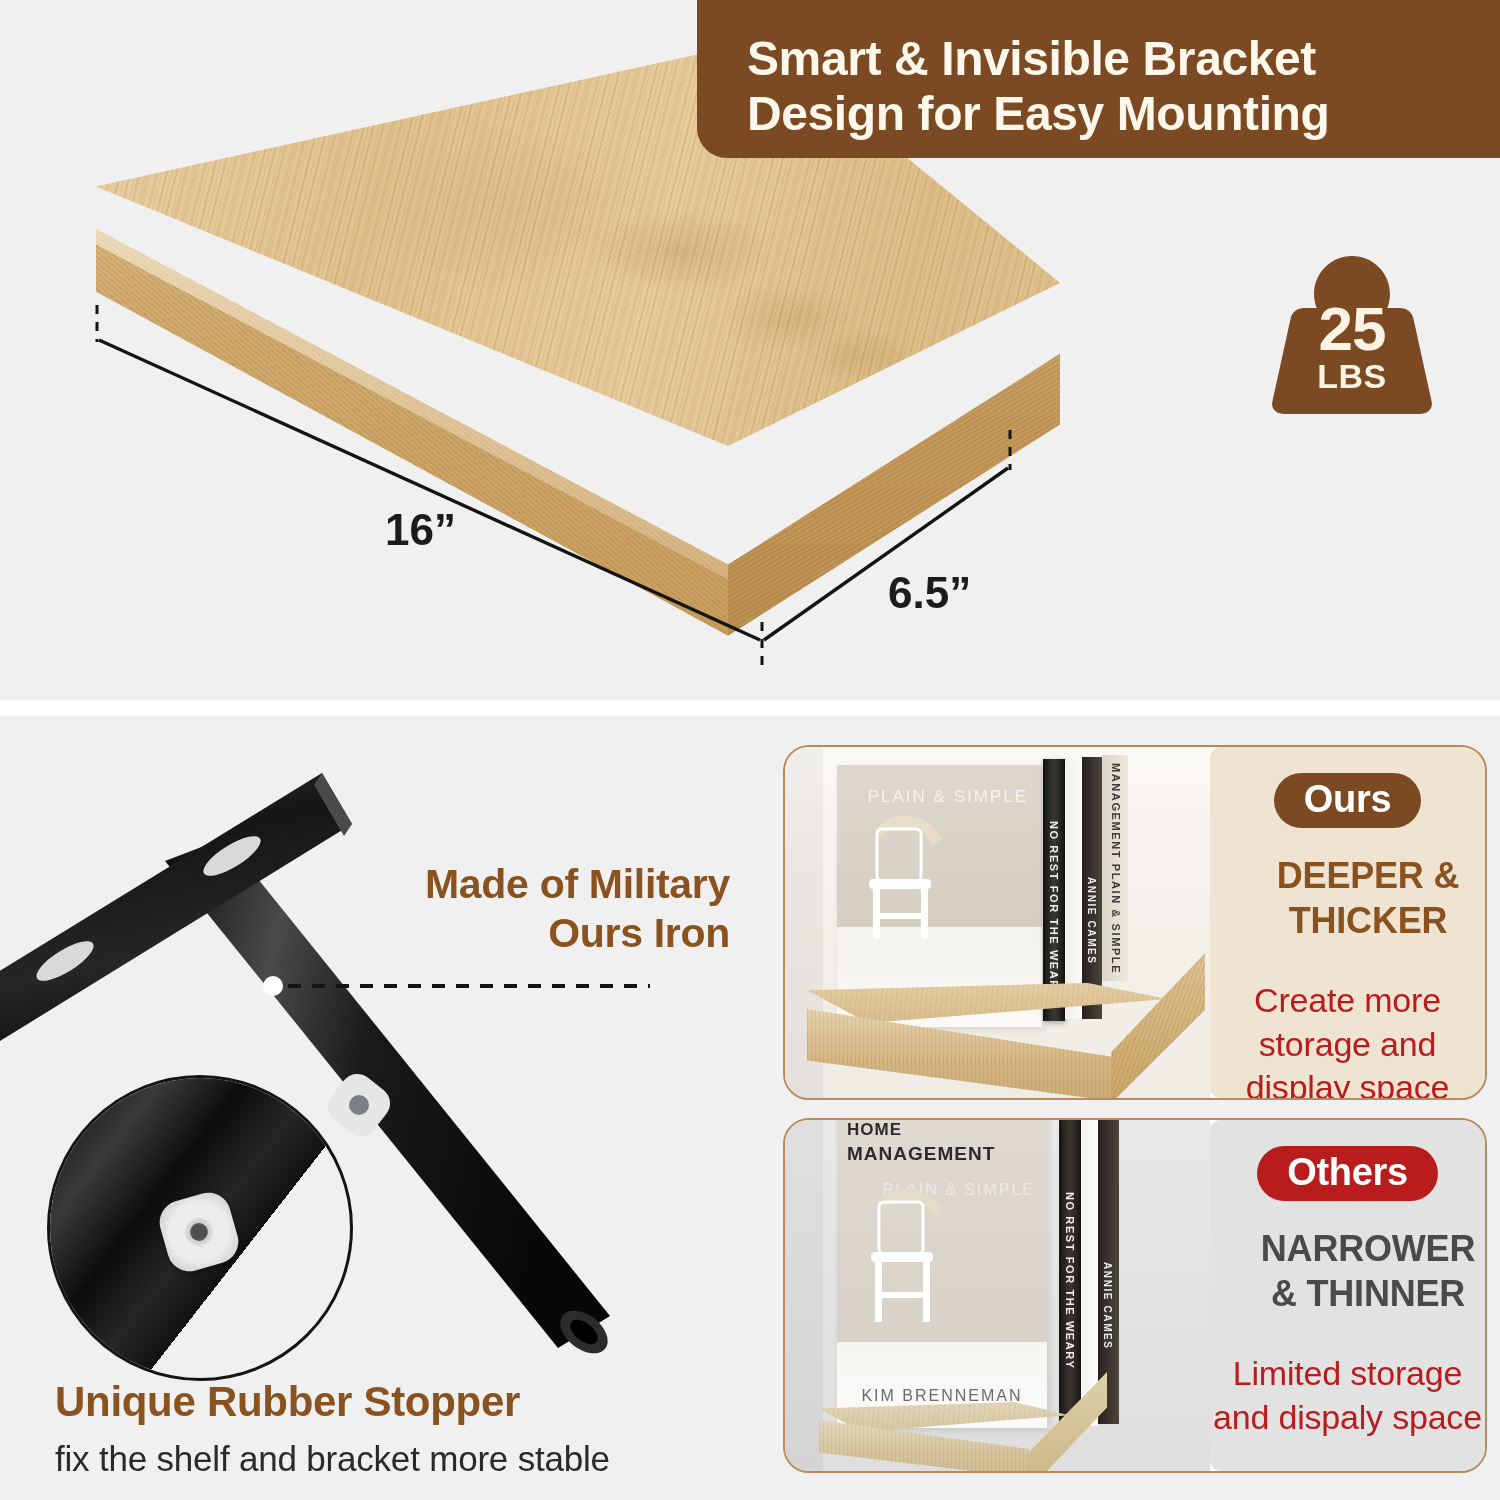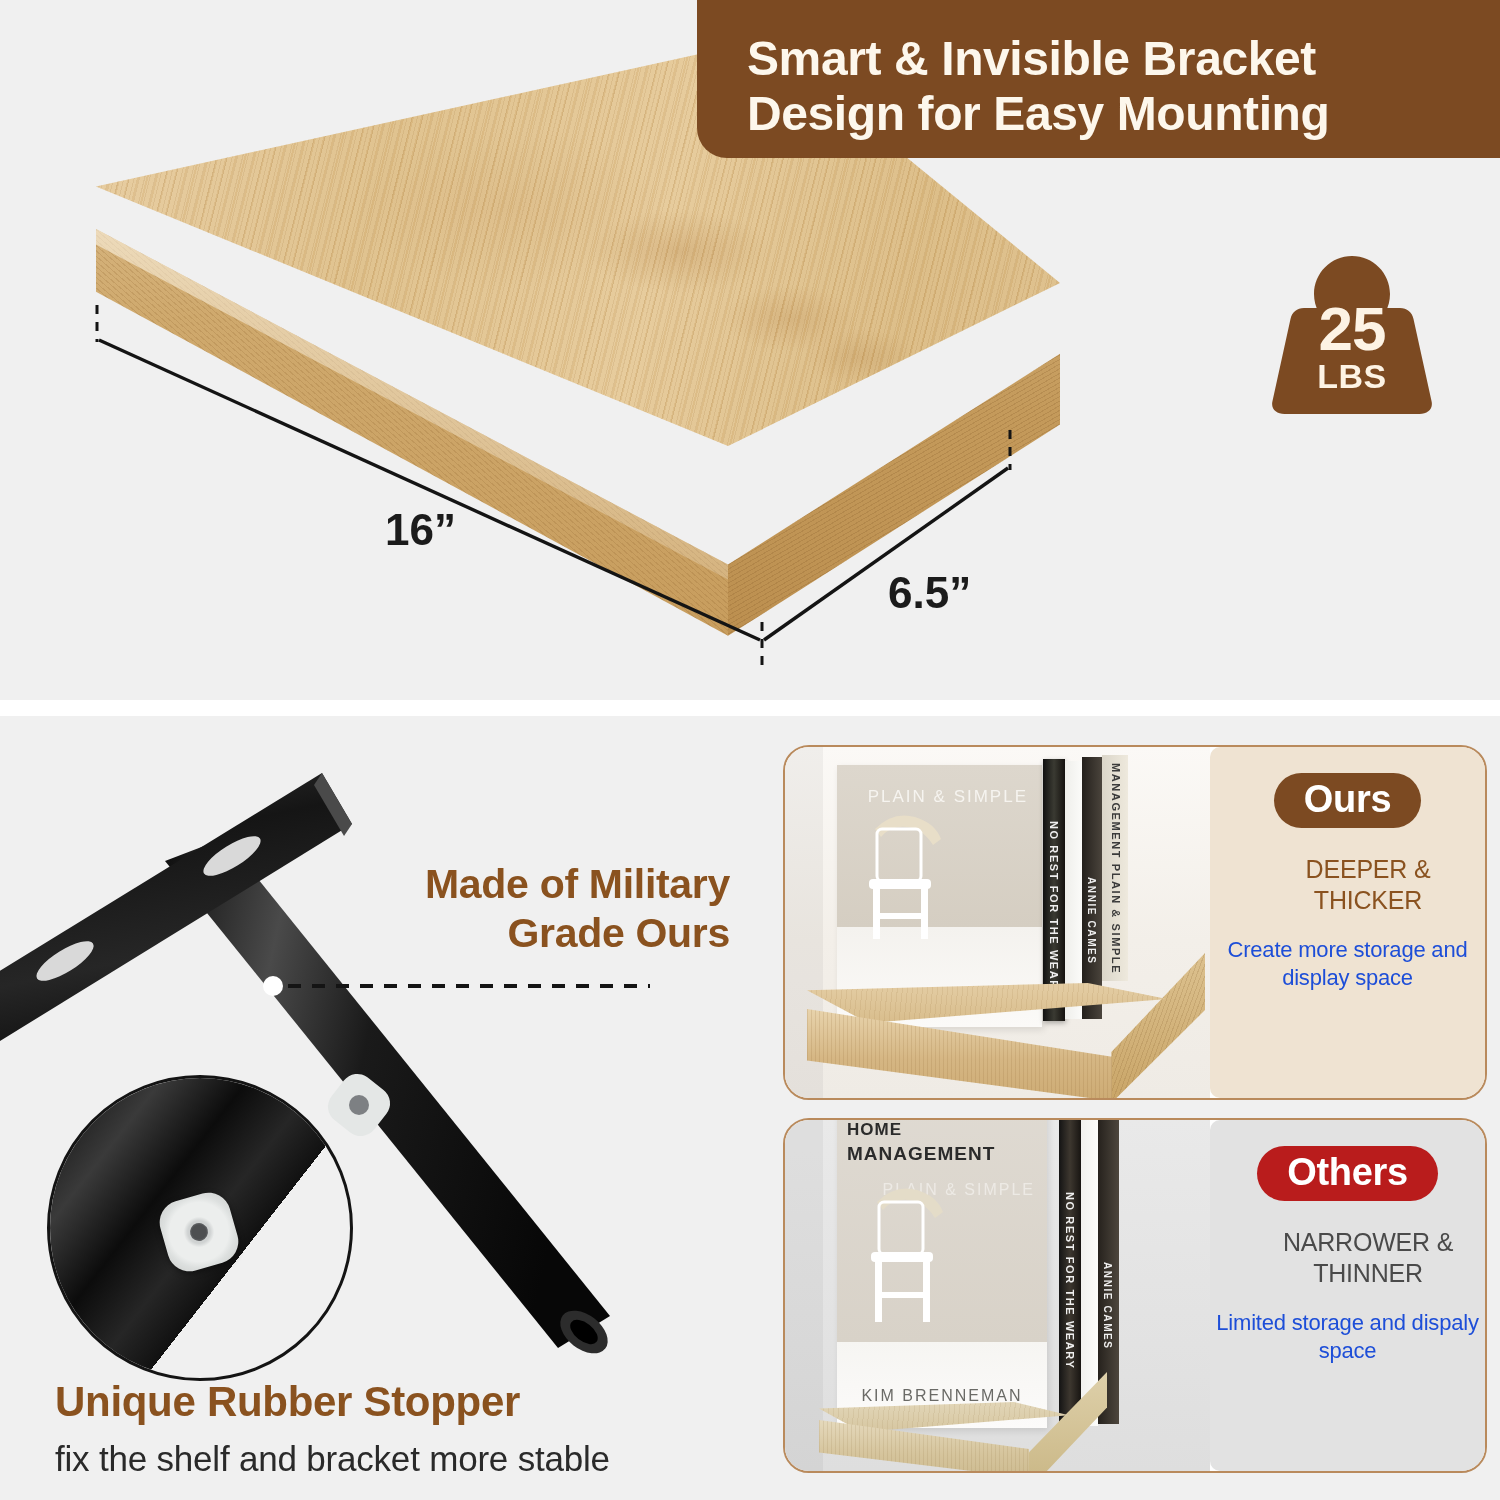--- a/index.html
+++ b/index.html
@@ -142,24 +142,24 @@
   #side-ours{background:#efe3d2;}
   #side-others{background:#e2e2e2;}
 
   .pill{
     border-radius:34px;padding:7px 30px 10px;color:#ffffff;font-weight:bold;
     font-size:38px;line-height:1;letter-spacing:-0.3px;
   }
   #pill-ours{background:#7c4a22;}
   #pill-others{background:#b91c1c;}
 
-  .cmp-head{font-weight:normal;font-size:25px;line-height:1.24;text-align:center;margin-top:26px;letter-spacing:-0.2px;padding-left:41px;}
+  .cmp-head{font-weight:bold;font-size:36px;line-height:1.24;text-align:center;margin-top:26px;letter-spacing:-0.2px;padding-left:41px;}
   #head-ours{color:#8a521f;}
   #head-others{color:#4a4a4a;}
-  .cmp-body{font-size:22px;line-height:1.28;text-align:center;margin-top:20px;color:#1d4ed8;letter-spacing:-0.2px;}
+  .cmp-body{font-size:34px;line-height:1.28;text-align:center;margin-top:36px;color:#b91c1c;letter-spacing:-0.2px;}
 
   
   #photo-ours{background:linear-gradient(180deg,#fbf9f6 0%,#f3efe9 55%,#efebe5 100%);}
   #photo-others{background:linear-gradient(180deg,#e9e9e9 0%,#e3e3e3 55%,#dedede 100%);}
   .wall-left{position:absolute;left:0;top:0;width:38px;height:100%;background:rgba(0,0,0,0.045);}
 
   .shelf-o{position:absolute;}
   
   #shelf-ours-top{left:22px;top:236px;width:360px;height:40px;
     background:repeating-linear-gradient(96deg,rgba(150,110,55,.12) 0 1px,rgba(0,0,0,0) 1px 5px),
@@ -276,21 +276,21 @@
 
   </div>
 
   <div id="magnifier">
     <div id="mag-rod"></div>
     <div id="mag-stopper"></div>
   </div>
 
   <div id="military-text">
     <div>Made of Military</div>
-    <div>Grade Ours</div>
+    <div>Ours Iron</div>
   </div>
 
   <div id="stopper-block">
     <div id="stopper-title">Unique Rubber Stopper</div>
     <div id="stopper-sub">fix the shelf and bracket more stable</div>
   </div>
 
   <div class="cmp-card" id="card-ours">
     <div class="cmp-photo" id="photo-ours">
       <div class="wall-left"></div>

